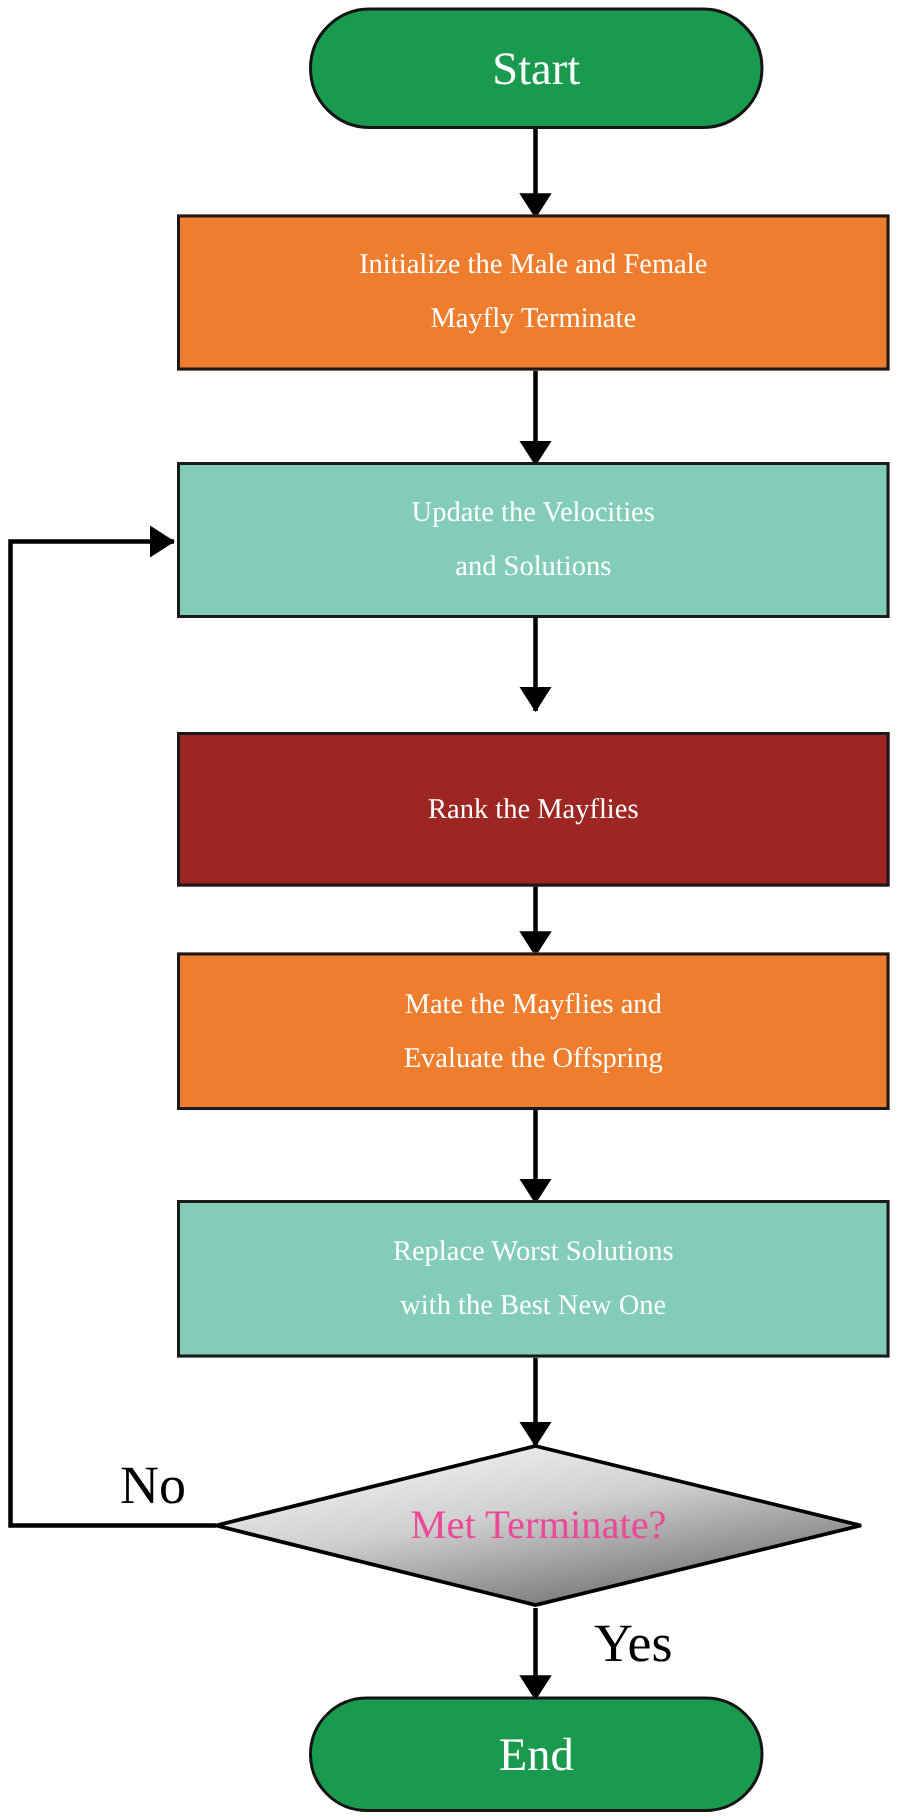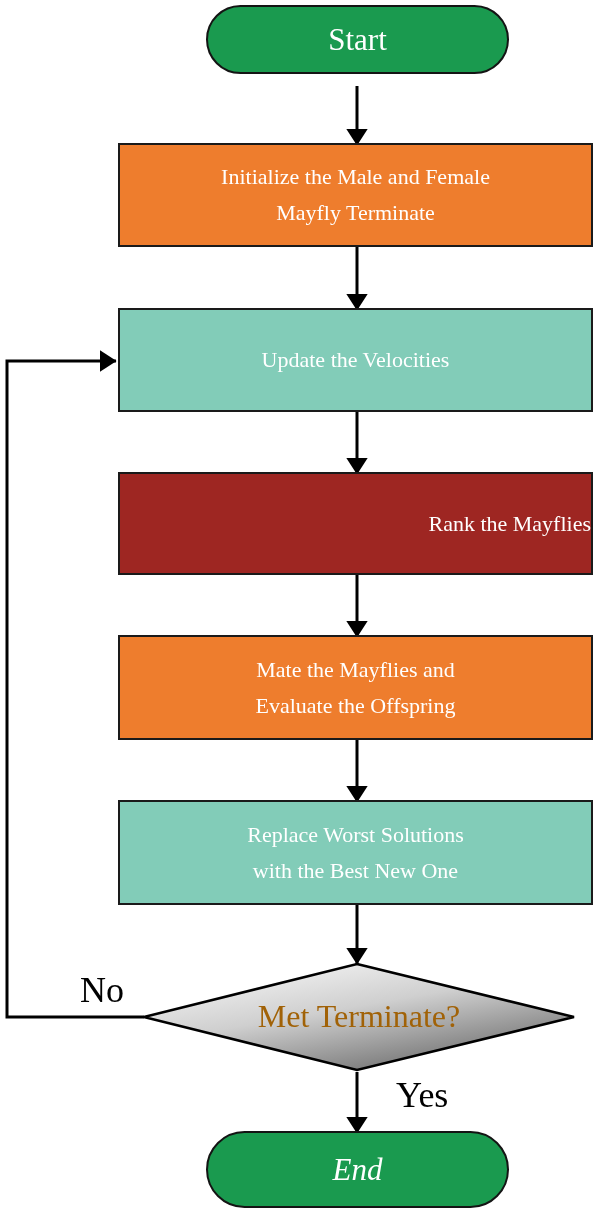--- a/index.html
+++ b/index.html
@@ -28,54 +28,54 @@
     align-items: center;
     justify-content: center;
     text-align: center;
     box-sizing: border-box;
     color: #ffffff;
   }
   .process {
     left: 118px;
     width: 475px;
     border: 2.5px solid #1a1a1a;
-    font-size: 22px;
+    font-size: 19px;
     line-height: 36px;
   }
   .terminator {
     left: 206px;
     width: 303px;
     border: 2.5px solid #141414;
     font-size: 31px;
   }
-  .n-start   { top: 5px;    height: 69px;  border-radius: 42px; }
+  .n-start   { top: 5px;    height: 81px;  border-radius: 42px; }
   .n-init    { top: 143px;  height: 104px; }
   .n-update  { top: 308px;  height: 104px; }
-  .n-rank    { top: 472px;  height: 103px; justify-content: flex-end; }
+  .n-rank    { top: 488px;  height: 103px; }
   .n-mate    { top: 635px;  height: 105px; }
   .n-replace { top: 800px;  height: 105px; }
   .n-end     { top: 1131px; height: 77px;  border-radius: 40px; }
   .lines span { display: block; }
   .n-decision {
     position: absolute;
     z-index: 1;
     left: 141px;
     top: 962px;
     width: 436px;
     height: 110px;
   }
   .n-decision svg { display: block; width: 100%; height: 100%; }
   .diamond-label {
     position: absolute;
     left: 0; top: 0; right: 0; bottom: 0;
     display: flex;
     align-items: center;
     justify-content: center;
-    color: #a16207;
-    font-size: 32px;
+    color: #ec4899;
+    font-size: 27px;
     padding-bottom: 2px;
   }
   .edge-label {
     position: absolute;
     z-index: 2;
     color: #000000;
     font-size: 36px;
     line-height: 1;
   }
   .no-label  { left: 80px;  top: 972px; }
@@ -109,20 +109,21 @@
   <div class="node process n-init" style="background-color: rgb(238, 125, 45);">
     <div class="lines">
       <span>Initialize the Male and Female</span>
       <span>Mayfly Terminate</span>
     </div>
   </div>
 
   <div class="node process n-update" style="background-color: rgb(130, 204, 184);">
     <div class="lines">
       <span>Update the Velocities</span>
+      <span>and Solutions</span>
     </div>
   </div>
 
   <div class="node process n-rank" style="background-color: rgb(158, 38, 34);">
     <span>Rank the Mayflies</span>
   </div>
 
   <div class="node process n-replace" style="background-color: rgb(130, 204, 184);">
     <div class="lines">
       <span>Replace Worst Solutions</span>
@@ -144,20 +145,20 @@
           <stop offset="0%" stop-color="#ffffff"></stop>
           <stop offset="50%" stop-color="#cfcfcf"></stop>
           <stop offset="100%" stop-color="#6e6e6e"></stop>
         </linearGradient>
       </defs>
       <polygon points="216,2 433,55 216,108 3,55" fill="url(#diamondGrad)" stroke="#000000" stroke-width="2.5"></polygon>
     </svg>
     <div class="diamond-label">Met Terminate?</div>
   </div>
 
-  <div class="node terminator n-end" style="background-color: rgb(26, 154, 79); font-style: italic;">
+  <div class="node terminator n-end" style="background-color: rgb(26, 154, 79);">
     <span>End</span>
   </div>
 
   <div class="edge-label no-label">No</div>
   <div class="edge-label yes-label">Yes</div>
 
 </div>
 
 </body></html>

